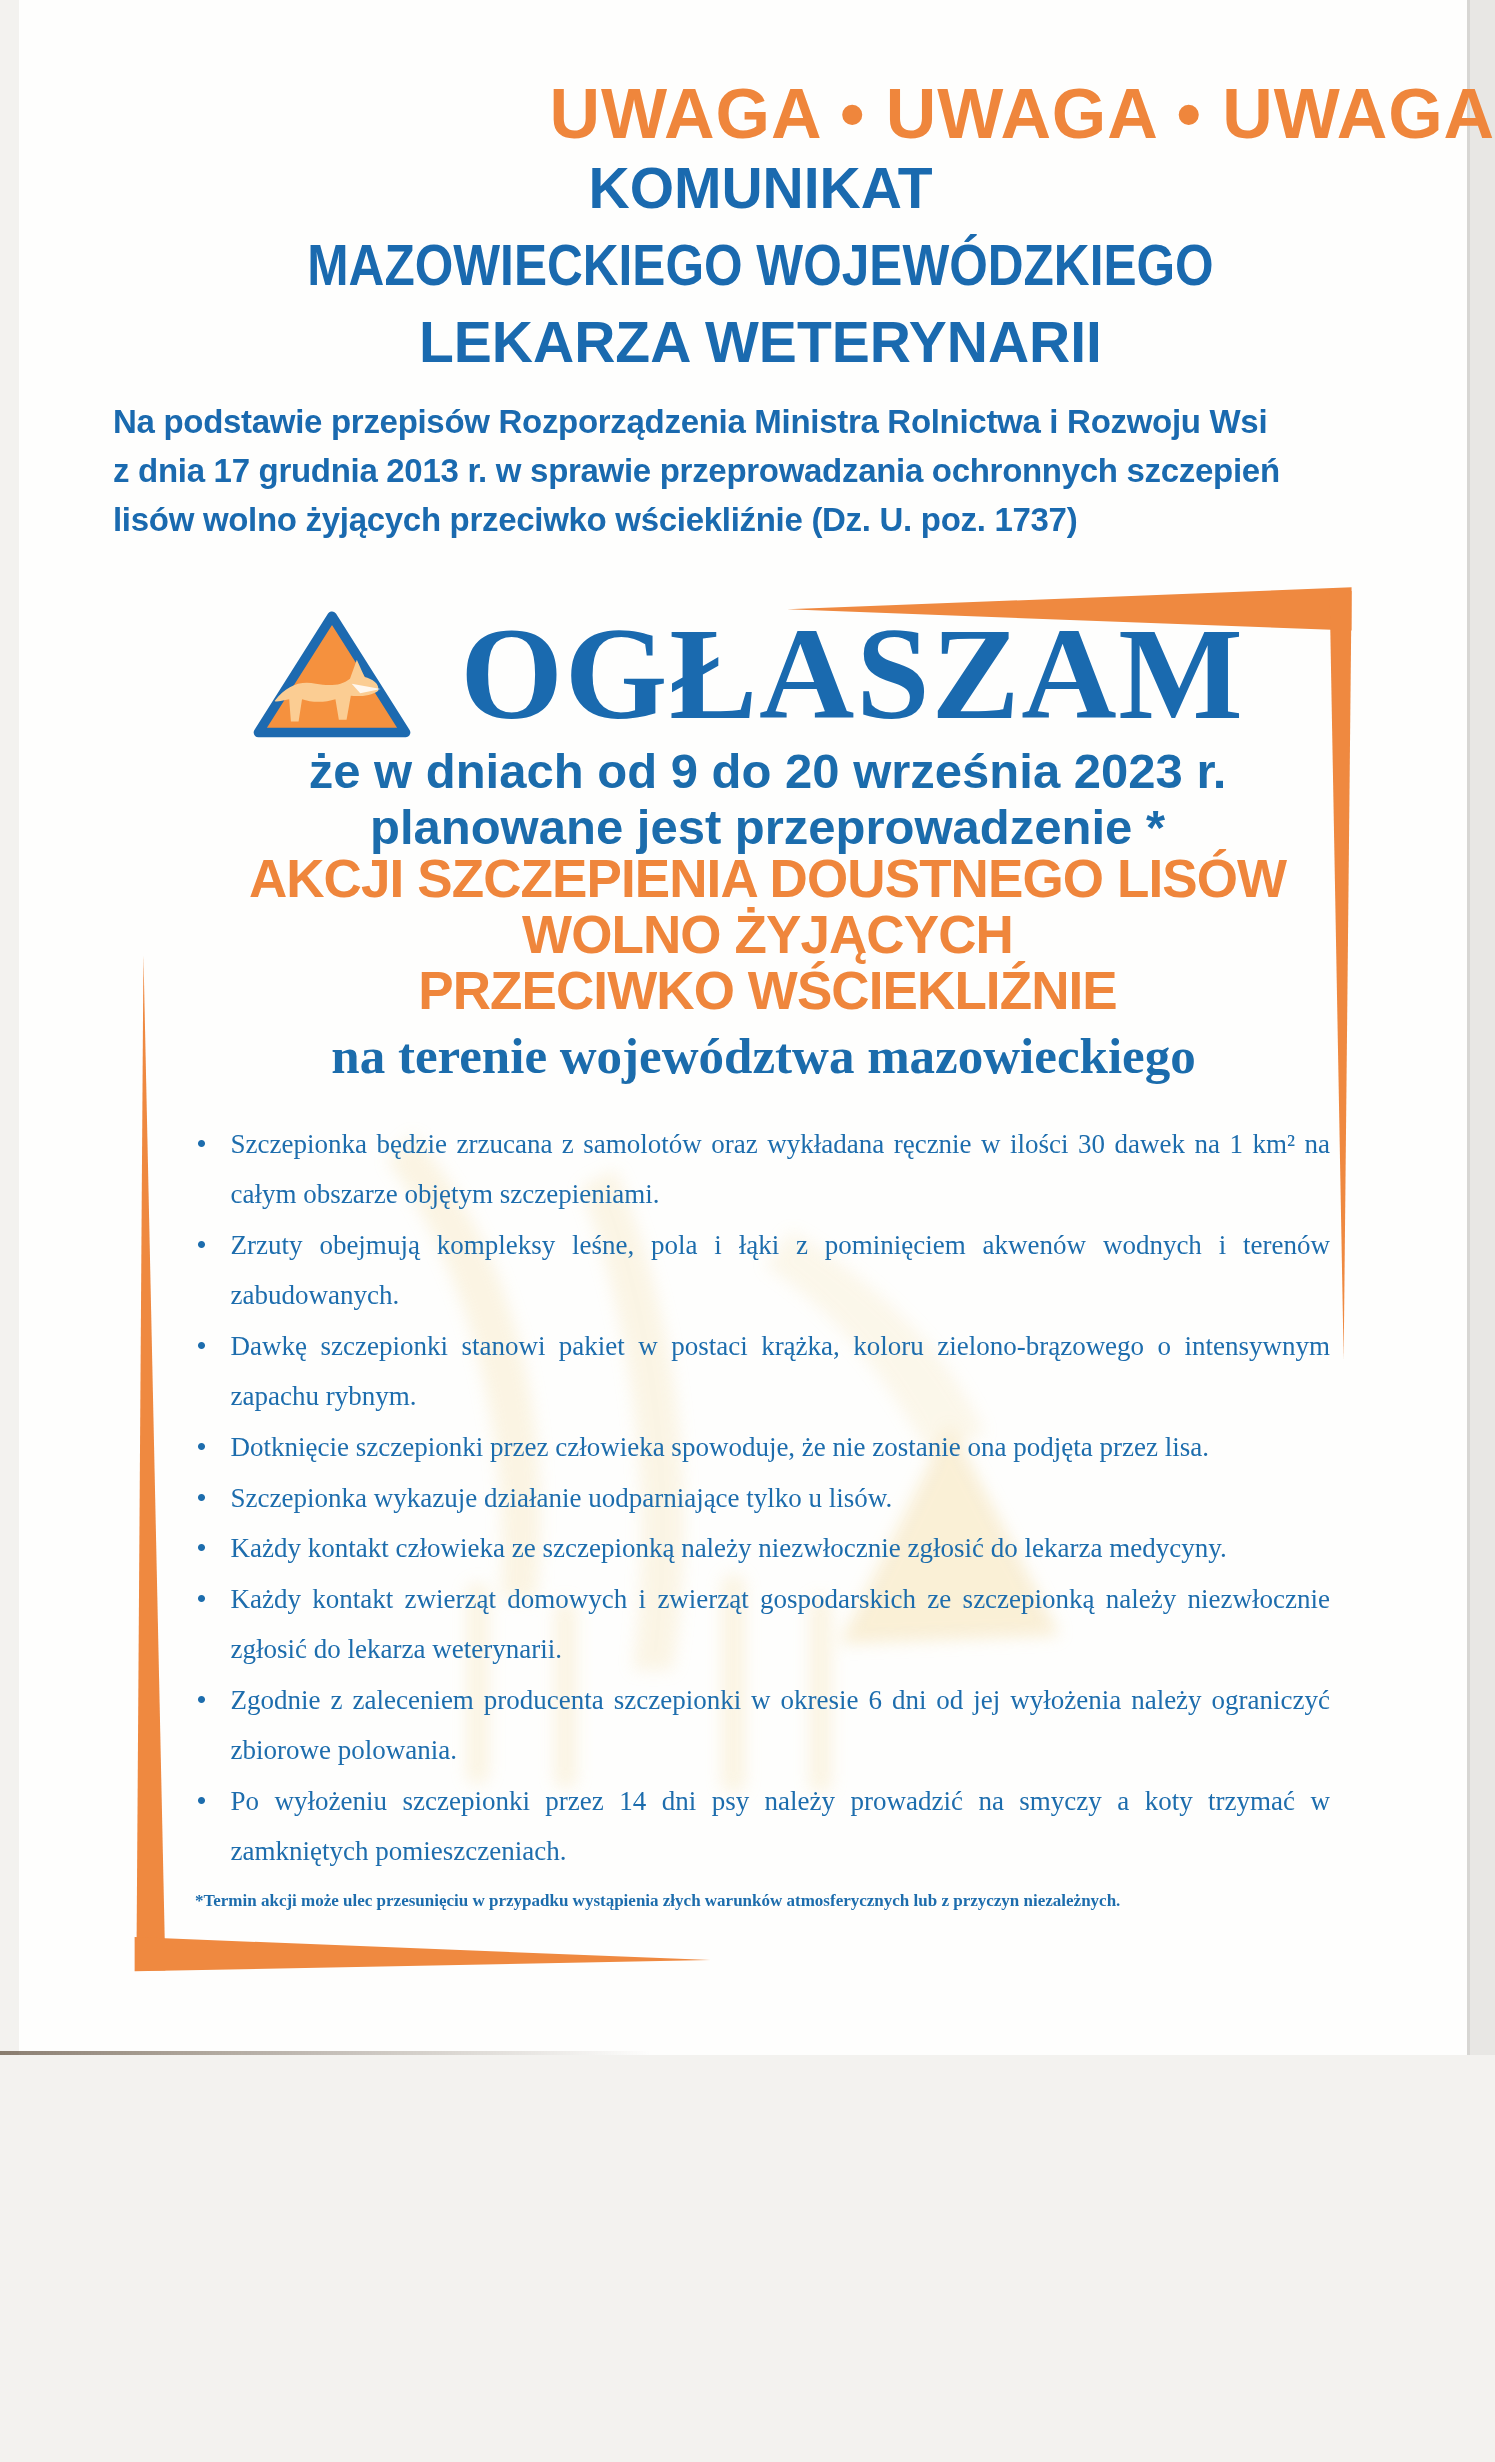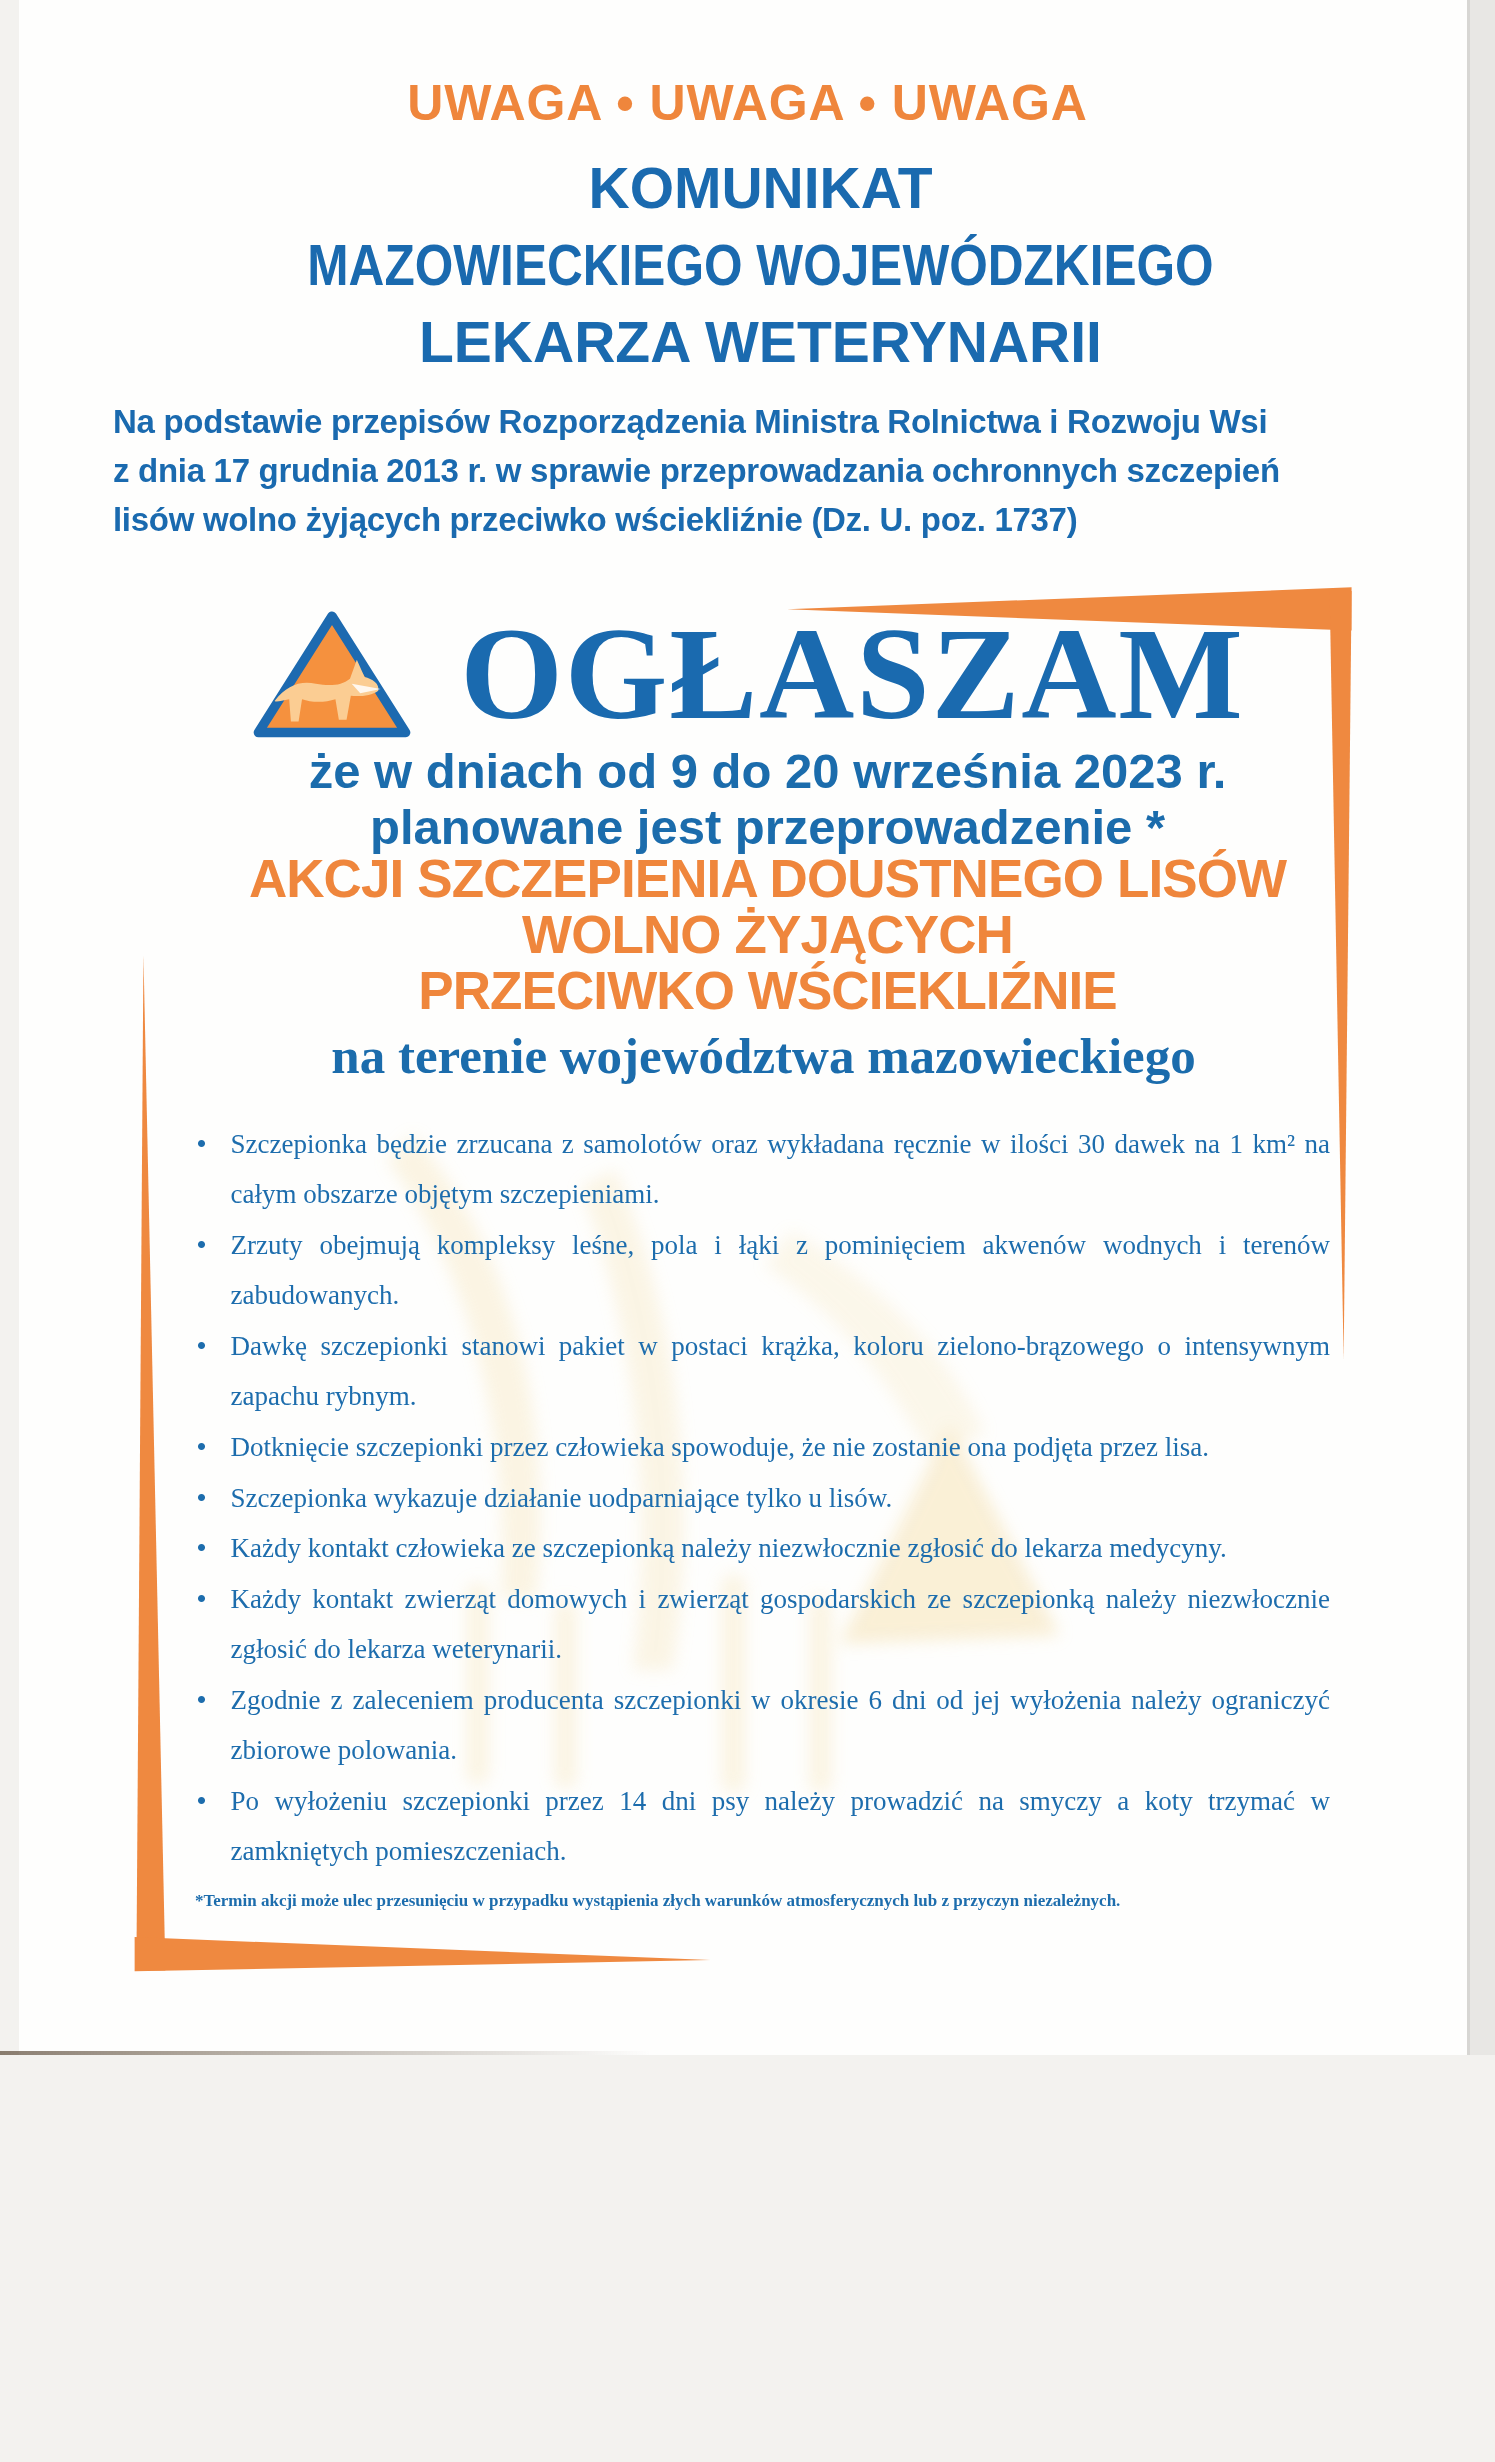--- a/index.html
+++ b/index.html
@@ -7,22 +7,22 @@
        font-family:"Liberation Sans", sans-serif;}
   .canvas{position:absolute;left:0;top:0;width:1495px;height:2462px;overflow:hidden;}
 
   .page{position:absolute;left:19.3px;top:0;width:1448px;height:2055px;background:#fefefd;}
   .right-strip{position:absolute;left:1467px;top:0;width:28px;height:2055px;
        background:#e8e7e4;border-left:3.5px solid #d7d6d3;}
   .bottom-edge{position:absolute;left:0px;top:2051px;width:651px;height:4.4px;
        background:linear-gradient(to right, rgba(110,95,78,.8), rgba(110,95,78,0));}
 
   
-  .attention{position:absolute;top:74px;left:0;width:100%;text-align:center;
-       font-size:50px;font-weight:bold;color:#EF863C;letter-spacing:0.9px;white-space:nowrap;}
+  .attention{position:absolute;top:74px;left:0;width:100%;text-align:right;
+       font-size:70px;font-weight:bold;color:#EF863C;letter-spacing:0.9px;white-space:nowrap;}
   .title{position:absolute;top:150px;left:0;width:100%;text-align:center;color:#1A6AAF;
        font-size:57px;font-weight:bold;line-height:77px;padding-left:13px;}
   .title .condense{transform:scaleX(.87);transform-origin:center;white-space:nowrap;}
   .legal{position:absolute;top:397px;left:113px;color:#1A6AAF;
        font-size:33px;font-weight:bold;line-height:49px;white-space:nowrap;letter-spacing:-0.3px;}
 
   
   .serif{font-family:"Liberation Serif", serif;}
   .announce-row{position:absolute;top:603px;left:0;width:100%;display:flex;
        justify-content:center;align-items:center;gap:46px;}

